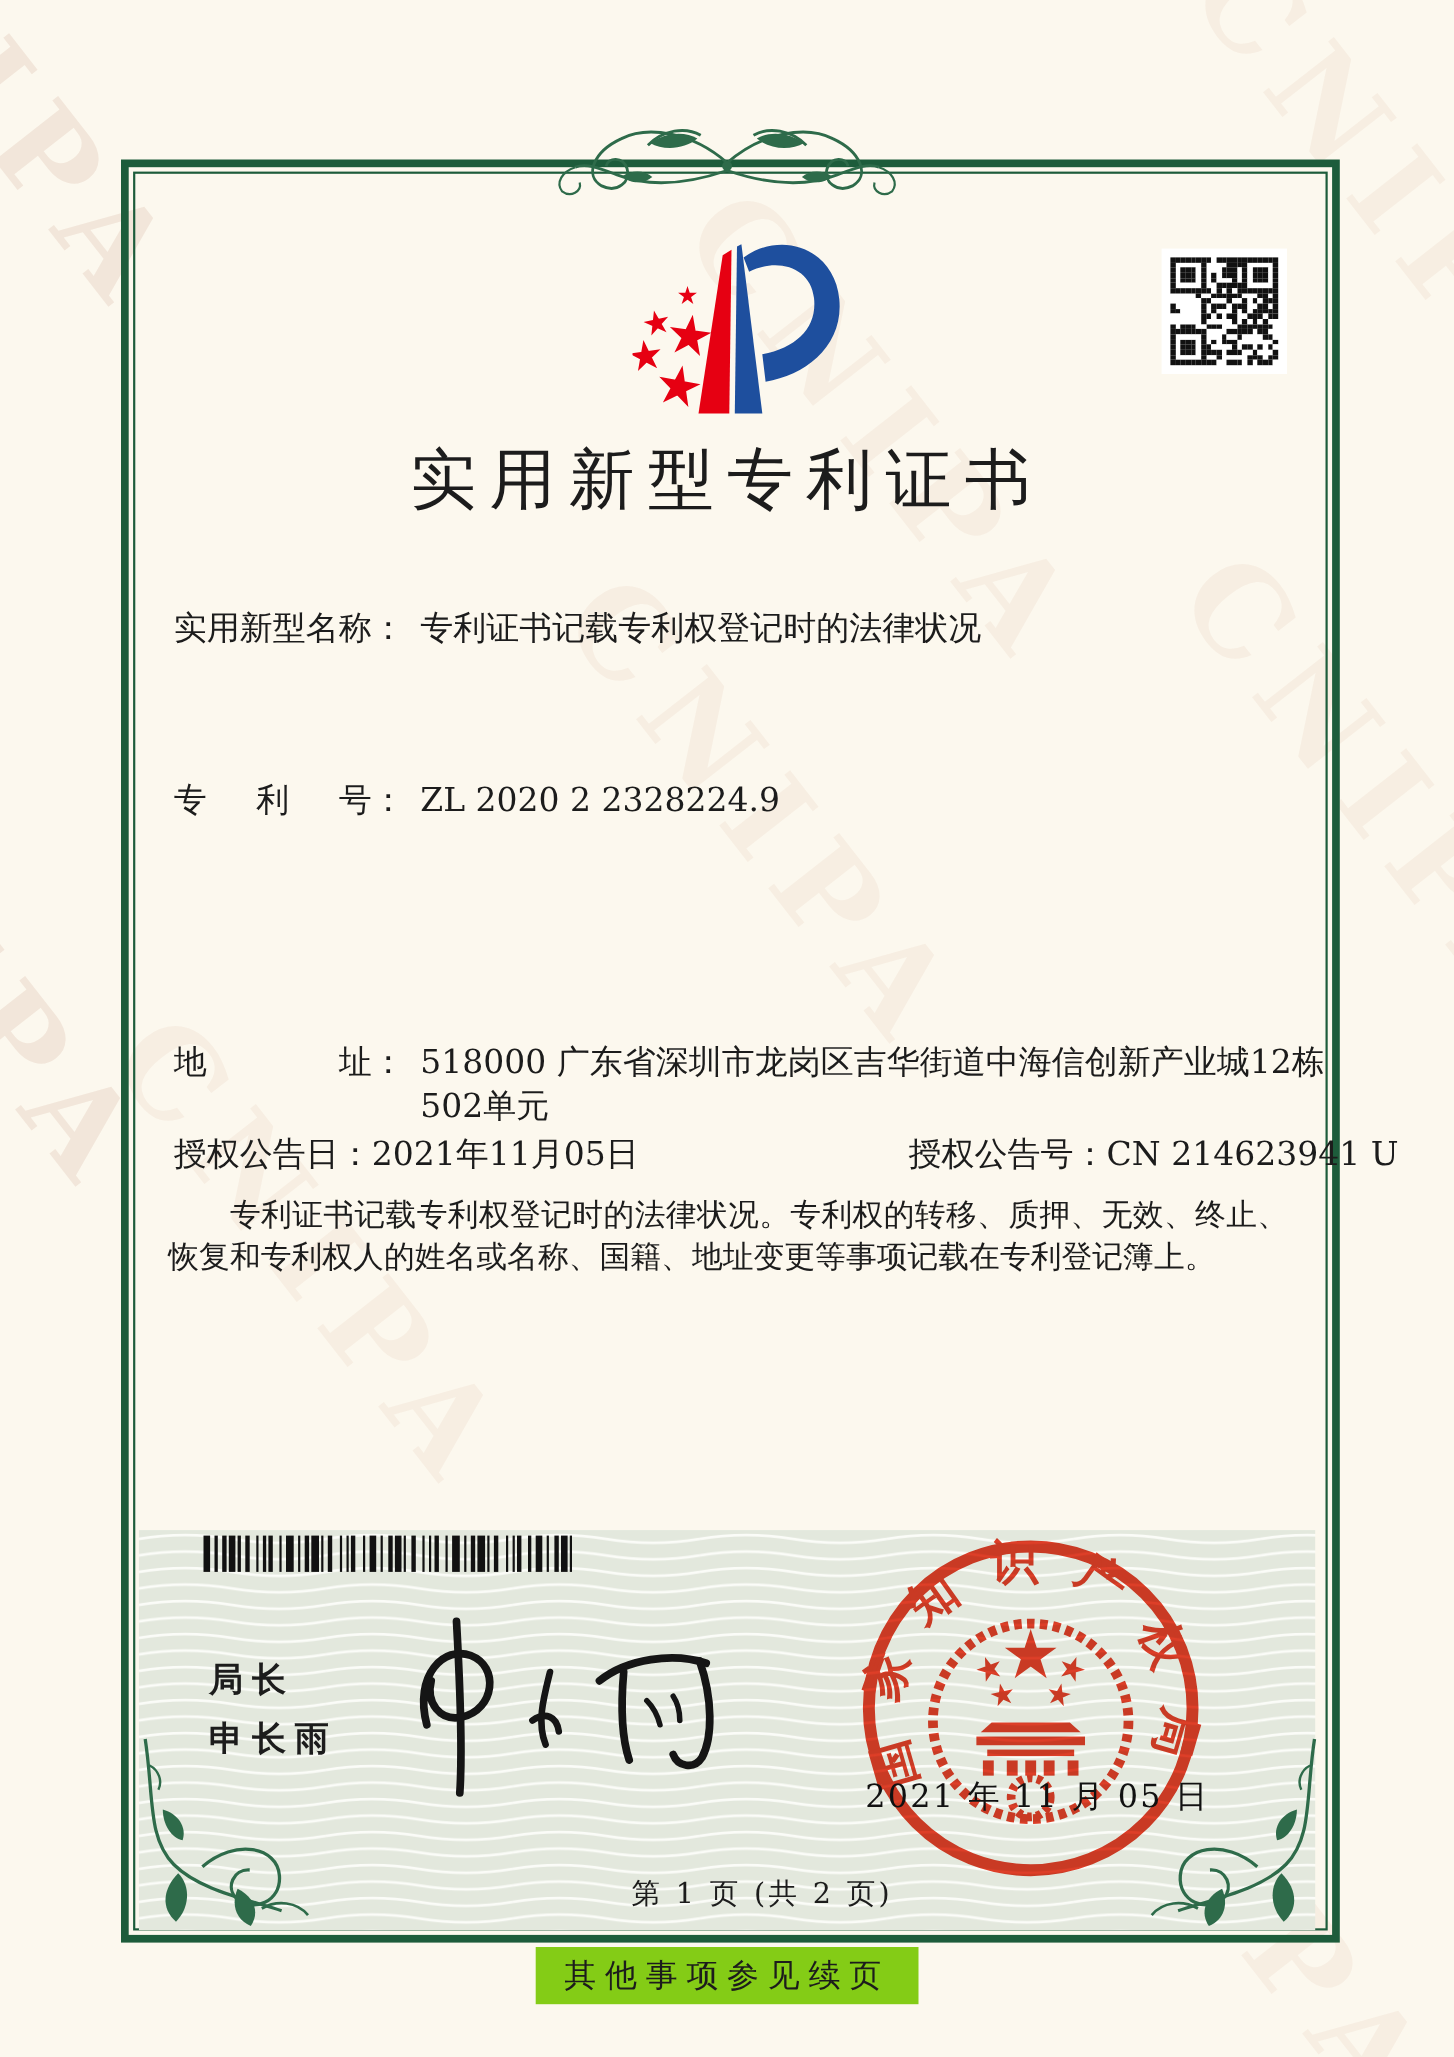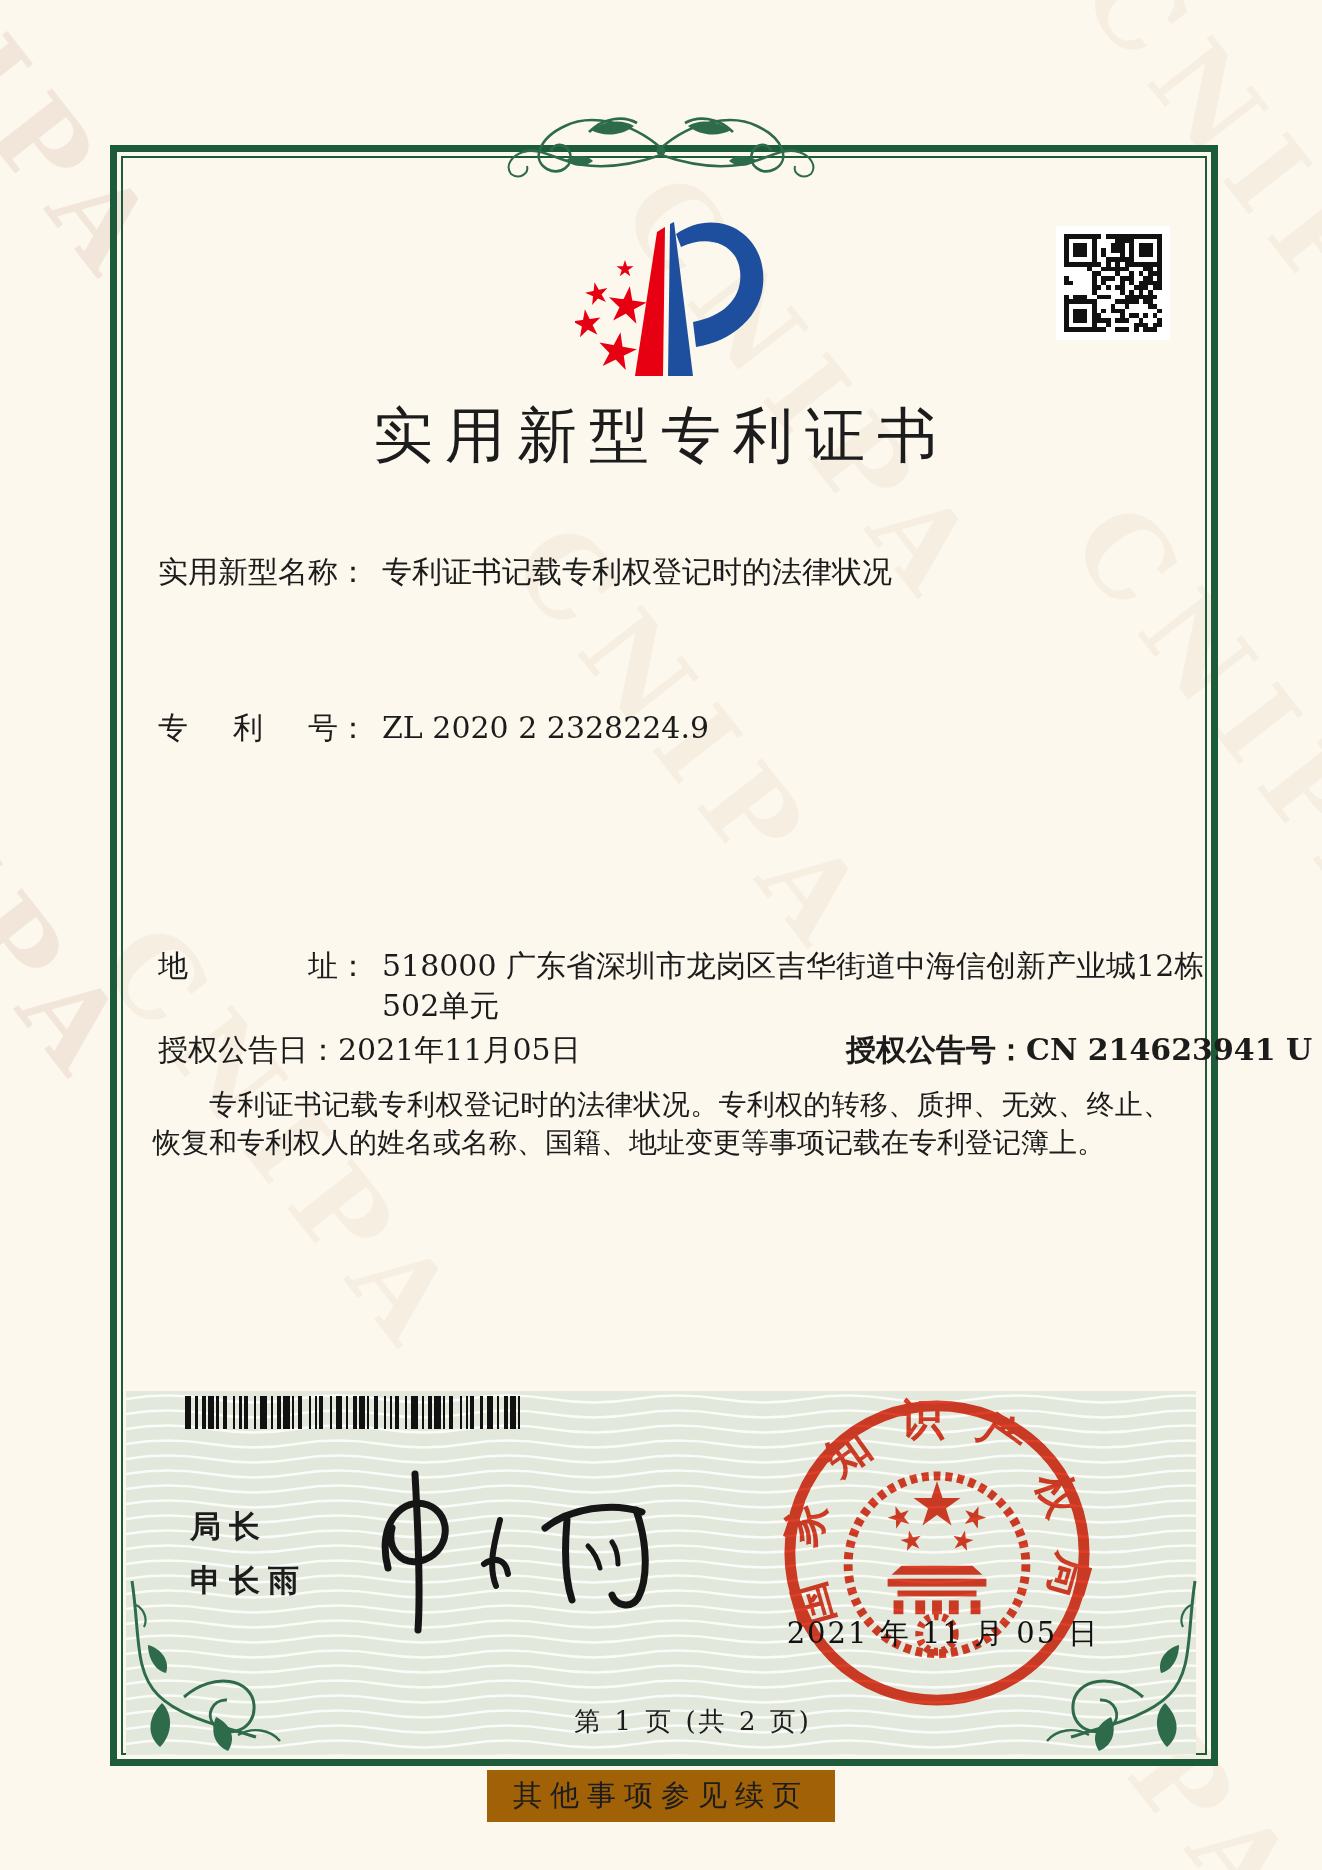--- a/index.html
+++ b/index.html
@@ -27,42 +27,42 @@
       padding:8px;display:grid;grid-template-columns:repeat(21,1fr);grid-template-rows:repeat(21,1fr);z-index:3;}
   .qr div{background:#fff;}
   .qr div.on{background:#111;}
   .title{position:absolute;left:0;top:396px;width:100%;text-align:center;font-size:60px;font-weight:normal;
          letter-spacing:12px;z-index:3;}
   
   .row{position:absolute;left:158px;font-size:30px;line-height:40px;z-index:3;white-space:nowrap;}
   .flabel{display:inline-block;width:180px;text-align:justify;text-align-last:justify;vertical-align:top;}
   .fvalue{display:inline-block;margin-left:14px;vertical-align:top;}
   .fvalue.wrap{white-space:normal;width:842px;}
-  .grant2{position:absolute;left:688px;top:0;font-weight:bold;}
+  .grant2{position:absolute;left:668px;top:0;}
   
   .paras{position:absolute;left:153px;top:1086px;width:1018px;font-size:28px;line-height:38px;z-index:3;}
   .paras p{margin:0;text-indent:2em;text-align:justify;}
   
   .barcode{position:absolute;left:185px;top:1396px;width:336px;height:33px;display:flex;z-index:3;}
   .barcode i{display:block;height:100%;}
   
   .sig-title{position:absolute;left:190px;top:1506px;font:bold 31px "DejaVu Sans","Liberation Sans",sans-serif;
              letter-spacing:8px;z-index:3;}
   .sig-name{position:absolute;left:190px;top:1560px;font:bold 31px "DejaVu Sans","Liberation Sans",sans-serif;
             letter-spacing:8px;z-index:3;}
   .autograph{position:absolute;left:360px;top:1468px;z-index:3;}
   
   .seal{position:absolute;left:779px;top:1395px;z-index:3;opacity:.93;mix-blend-mode:multiply;}
   .seal-date{position:absolute;left:778px;top:1614px;width:330px;text-align:center;font-size:29px;
              letter-spacing:2px;color:#111;z-index:4;}
   
   .page-num{position:absolute;left:0;top:1704px;width:100%;text-align:center;font-size:26px;
             letter-spacing:3px;z-index:3;padding-left:32px;}
   .note{position:absolute;left:0;top:1770px;width:100%;text-align:center;z-index:3;}
-  .note span{display:inline-block;background:#a16207;padding:6px 26px;font-size:29px;letter-spacing:8px;}
+  .note span{display:inline-block;background:#84cc16;padding:6px 26px;font-size:29px;letter-spacing:8px;}
 </style>
 </head>
 <body>
 
 <div class="page">
 
   <span class="wm" style="left:-120px;top:-170px">CNIPA</span>
   <span class="wm light" style="left:700px;top:150px">CNIPA</span>
   <span class="wm light" style="left:1160px;top:-70px">CNIPA</span>
   <span class="wm" style="left:-150px;top:630px">CNIPA</span>

